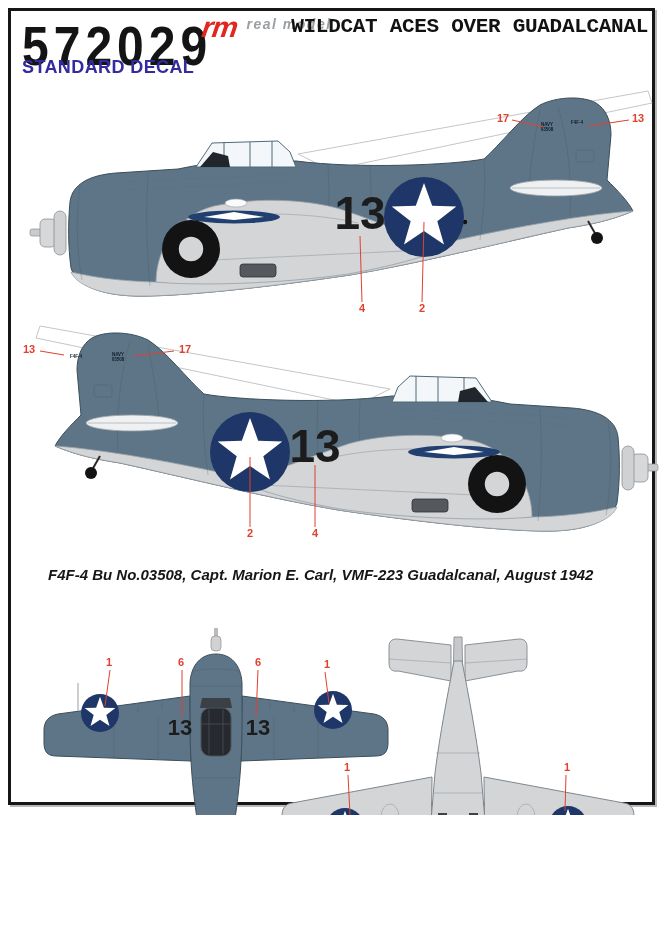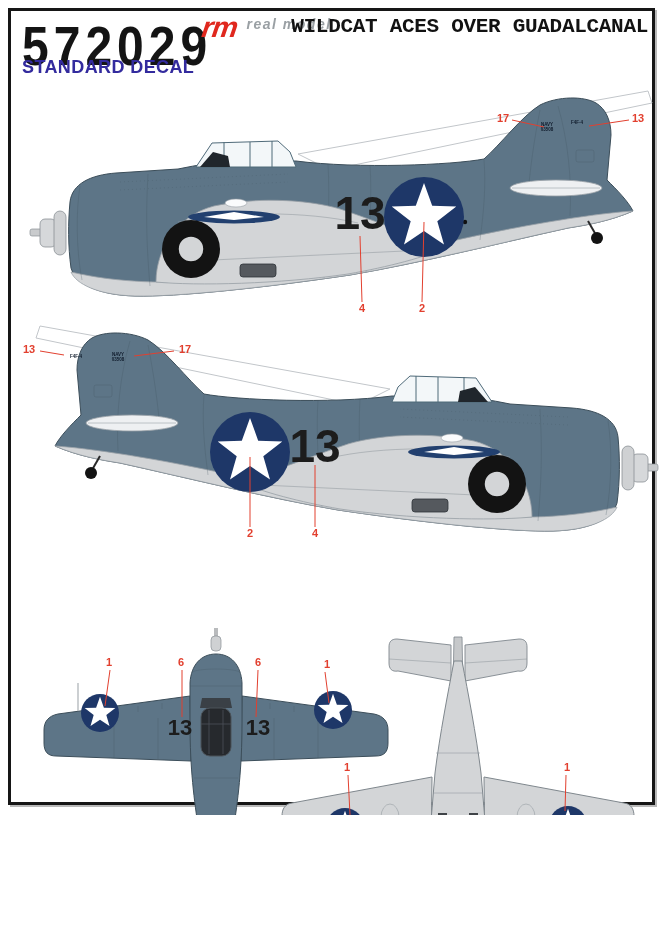--- a/index.html
+++ b/index.html
@@ -152,20 +152,21 @@
     <g>
       <text class="co" x="238" y="212" text-anchor="middle">2</text>
       <path class="co-line" d="M238,202 L238,132"></path>
     </g>
     <g>
       <text class="co" x="303" y="212" text-anchor="middle">4</text>
       <path class="co-line" d="M303,202 L303,140"></path>
     </g>
   </svg>
 
+  <div class="caption">F4F-4 Bu No.03508, Capt. Marion E. Carl, VMF-223 Guadalcanal, August 1942</div>
 
   <svg class="view" style="left:18px;top:628px" width="380" height="290" viewBox="0 0 380 290">
     <g>
       <rect x="196" y="0" width="4" height="9" fill="#b9bbbd"></rect>
       <rect x="193" y="8" width="10" height="15" rx="4" fill="#cfd1d3" stroke="#8a9096" stroke-width="0.7"></rect>
       <ellipse cx="198" cy="247" rx="8" ry="34" fill="#5d7587" stroke="#3c4e5a" stroke-width="0.9"></ellipse>
       <path d="M191,222 L130,232 C123,233 121,236 121,241 L121,247 C121,252 124,254 130,254 L191,257 Z" fill="#5d7587" stroke="#3c4e5a" stroke-width="0.9"></path>
       <path d="M205,222 L272,232 C279,233 281,236 281,241 L281,247 C281,252 278,254 272,254 L205,257 Z" fill="#5d7587" stroke="#3c4e5a" stroke-width="0.9"></path>
       <path class="panel" d="M191,240 L121,244 M205,240 L281,244"></path>
       <path d="M172,68 L40,86 C30,88 26,94 26,102 L26,115 C26,124 30,128 38,128 L173,133 Z" fill="#5d7587" stroke="#3c4e5a" stroke-width="1"></path>

